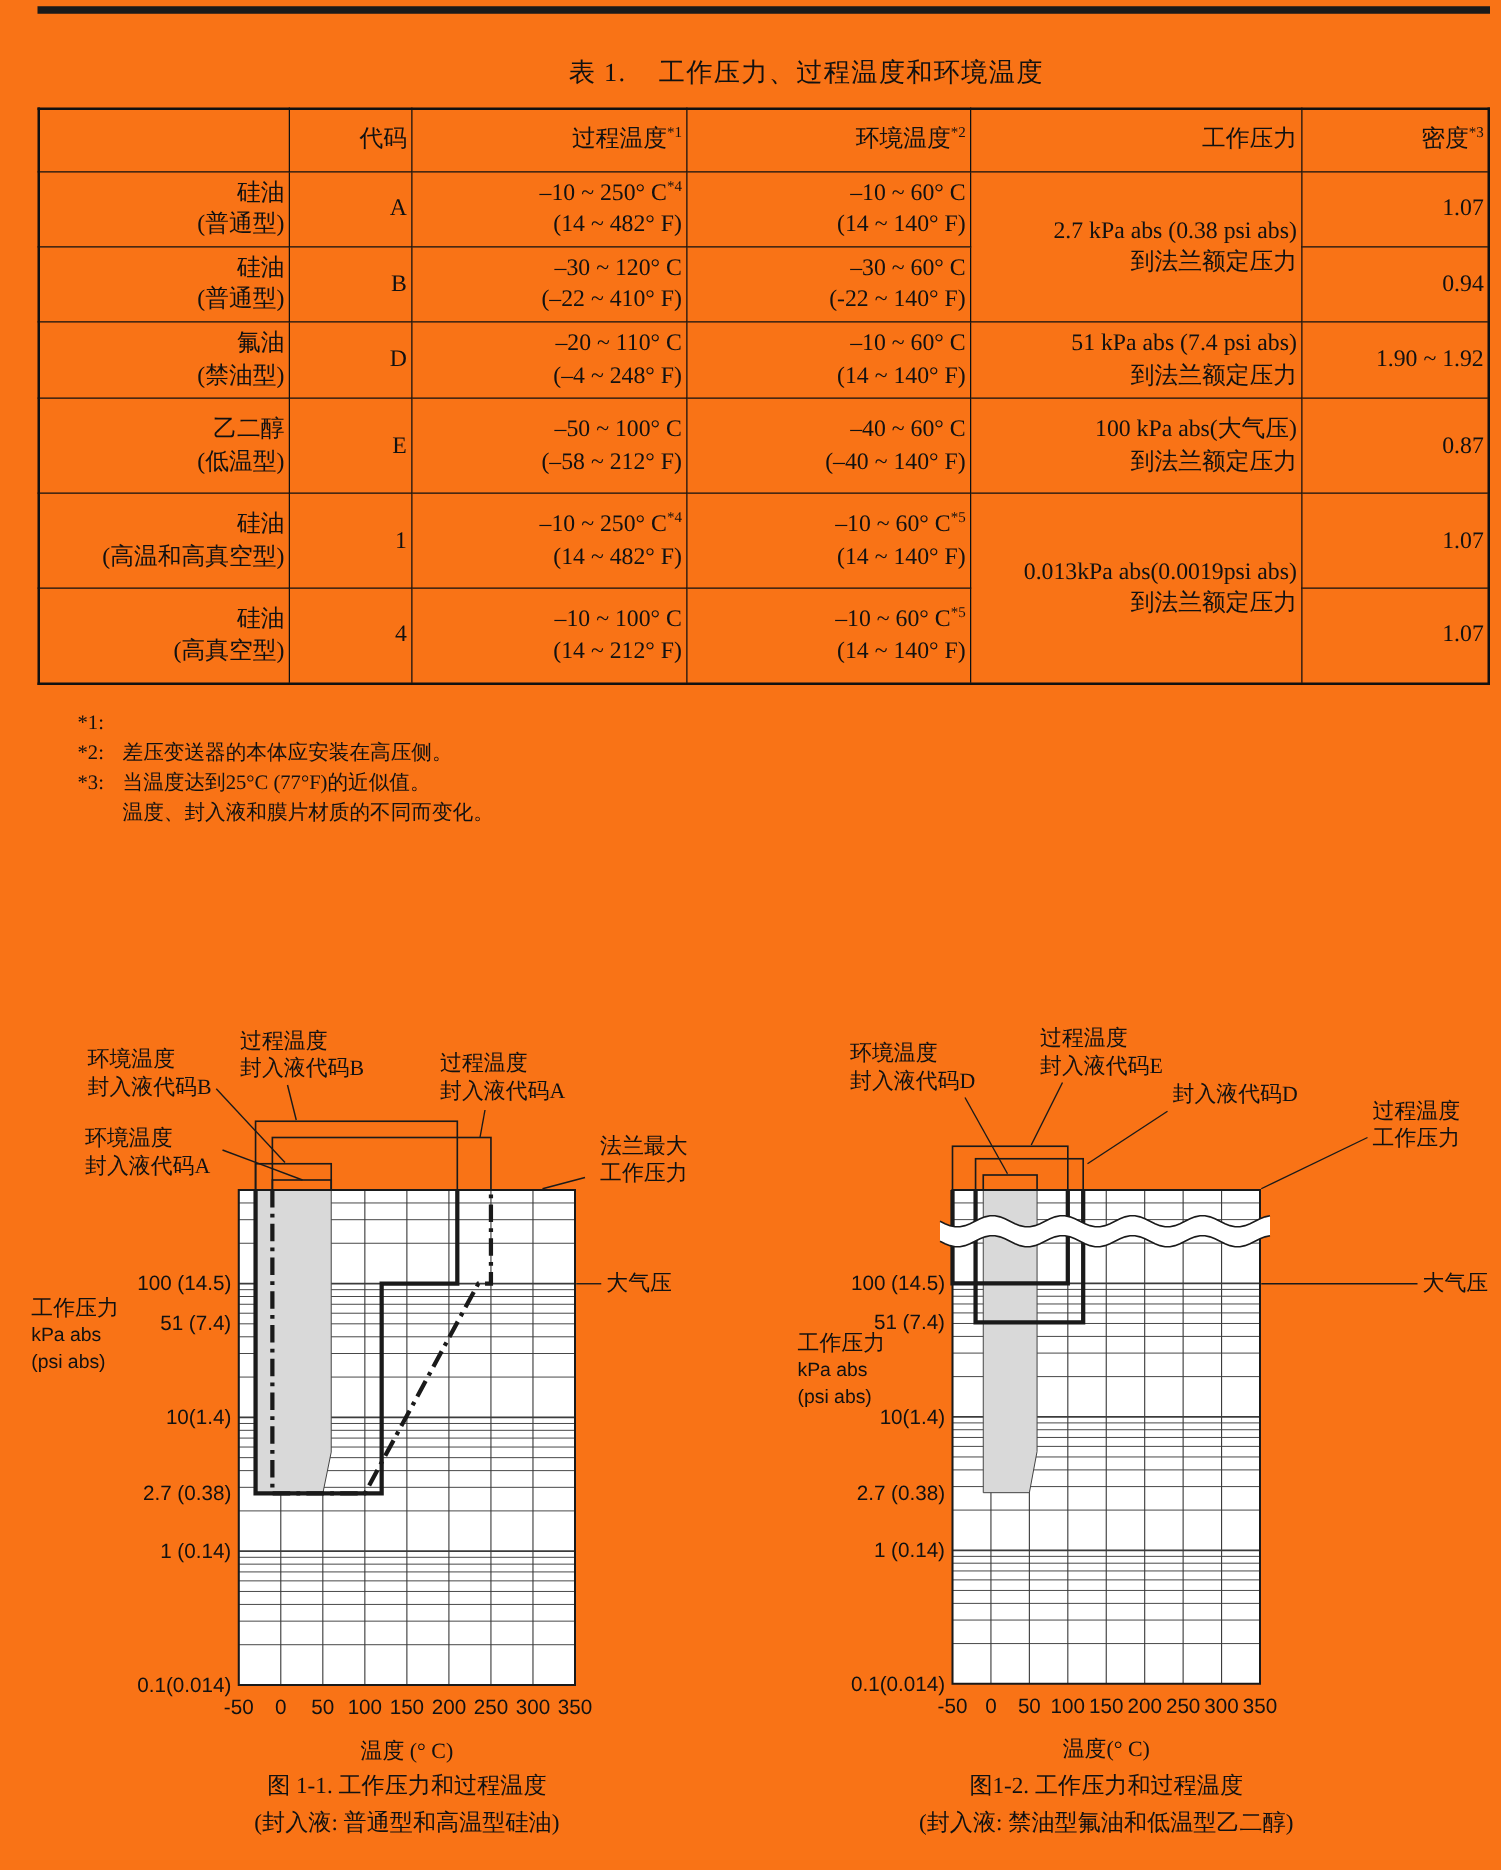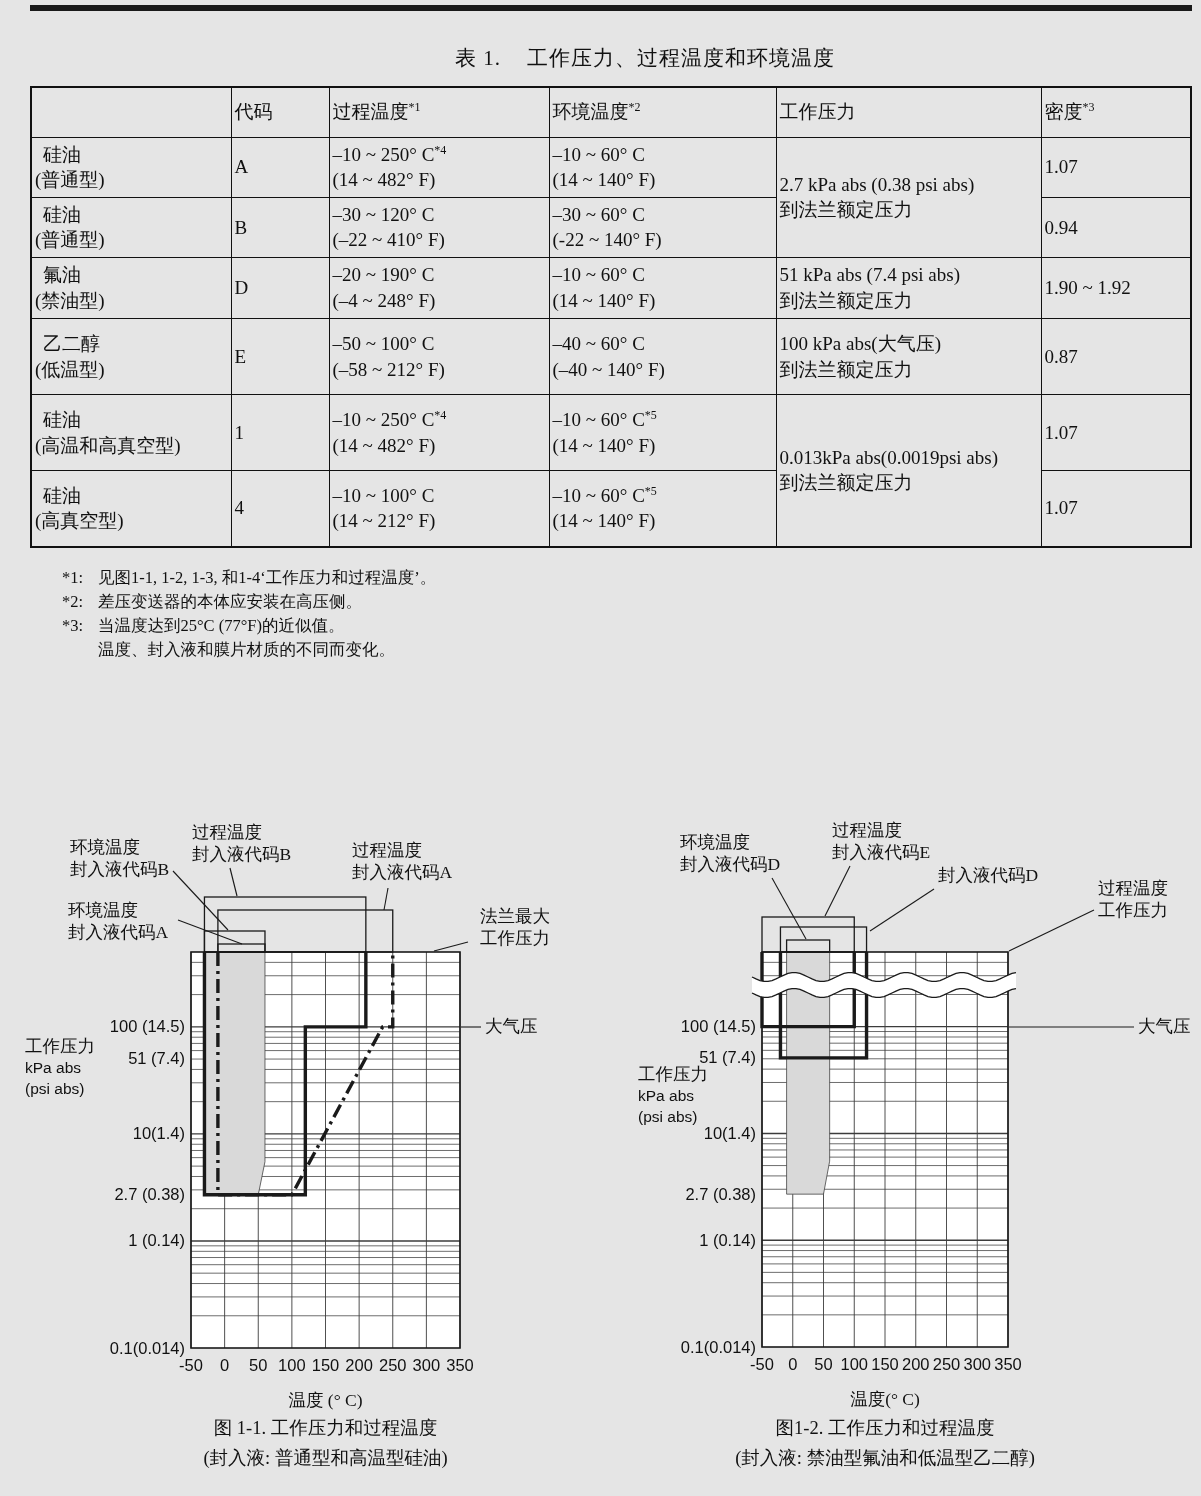--- a/index.html
+++ b/index.html
@@ -1,24 +1,24 @@
 <!DOCTYPE html>
 <html><head>
 <meta charset="utf-8">
 <style>
   html,body{margin:0;padding:0;background:#fff;}
-  #page{position:relative;width:1201px;height:1496px;background:#e5e5e5;overflow:hidden;
+  #page{position:relative;width:1201px;height:1496px;background:#f97316;overflow:hidden;
         font-family:"Liberation Serif","DejaVu Serif",serif;color:#111;}
   .topbar{position:absolute;left:30px;top:5px;width:1162px;height:6px;background:#1a1a1a;}
   .title{position:absolute;left:455px;top:44px;font-size:21px;letter-spacing:1px;white-space:nowrap;}
   .title .tgap{display:inline-block;width:26px;}
   
   table.dtable{position:absolute;left:30px;top:86px;width:1160px;border-collapse:collapse;
                table-layout:fixed;font-size:19px;}
-  table.dtable td{border:1.5px solid #111;text-align:left;vertical-align:middle;
+  table.dtable td{border:1.5px solid #111;text-align:right;vertical-align:middle;
                   padding:4px 3px;line-height:1.35;}
   table.dtable{border:2px solid #111;}
   td.c-name{text-align:left;padding-left:10px;}
   td.c-name .nm1{padding-left:8px;}
   tr.r-h{height:50px;} tr.r-s{height:58px;} tr.r-d{height:61px;} tr.r-l{height:76px;}
   sup{font-size:12px;line-height:0;}
   
   .footnotes{position:absolute;left:62px;top:566px;font-size:16.5px;line-height:24px;}
   .fl{display:flex;}
   .fm{display:inline-block;width:36px;flex:0 0 36px;}
@@ -69,21 +69,21 @@
     <tr class="r-s">
       <td class="c-name"><span class="nm1">硅油</span><br><span>(普通型)</span></td>
       <td>B</td>
       <td><span>–30 ~ 120° C</span><br><span>(–22 ~ 410° F)</span></td>
       <td><span>–30 ~ 60° C</span><br><span>(-22 ~ 140° F)</span></td>
       <td>0.94</td>
     </tr>
     <tr class="r-d">
       <td class="c-name"><span class="nm1">氟油</span><br><span>(禁油型)</span></td>
       <td>D</td>
-      <td><span>–20 ~ 190° C</span><br><span>(–4 ~ 248° F)</span></td>
+      <td><span>–20 ~ 110° C</span><br><span>(–4 ~ 248° F)</span></td>
       <td><span>–10 ~ 60° C</span><br><span>(14 ~ 140° F)</span></td>
       <td><span>51 kPa abs (7.4 psi abs)</span><br><span>到法兰额定压力</span></td>
       <td>1.90 ~ 1.92</td>
     </tr>
     <tr class="r-l">
       <td class="c-name"><span class="nm1">乙二醇</span><br><span>(低温型)</span></td>
       <td>E</td>
       <td><span>–50 ~ 100° C</span><br><span>(–58 ~ 212° F)</span></td>
       <td><span>–40 ~ 60° C</span><br><span>(–40 ~ 140° F)</span></td>
       <td><span>100 kPa abs(大气压)</span><br><span>到法兰额定压力</span></td>
@@ -103,21 +103,20 @@
       <td><span>–10 ~ 100° C</span><br><span>(14 ~ 212° F)</span></td>
       <td><span>–10 ~ 60° C</span><sup>*5</sup><br><span>(14 ~ 140° F)</span></td>
       <td>1.07</td>
     </tr>
   </tbody>
     </table>
 
   <div class="footnotes">
     <div class="fl">
         <span class="fm">*1:</span>
-        <span>见图1-1, 1-2, 1-3, 和1-4‘工作压力和过程温度’。</span>
       </div>
     <div class="fl">
         <span class="fm">*2:</span>
         <span>差压变送器的本体应安装在高压侧。</span>
       </div>
     <div class="fl">
         <span class="fm">*3:</span>
         <span>当温度达到25°C (77°F)的近似值。</span>
       </div>
     <div class="fl">

